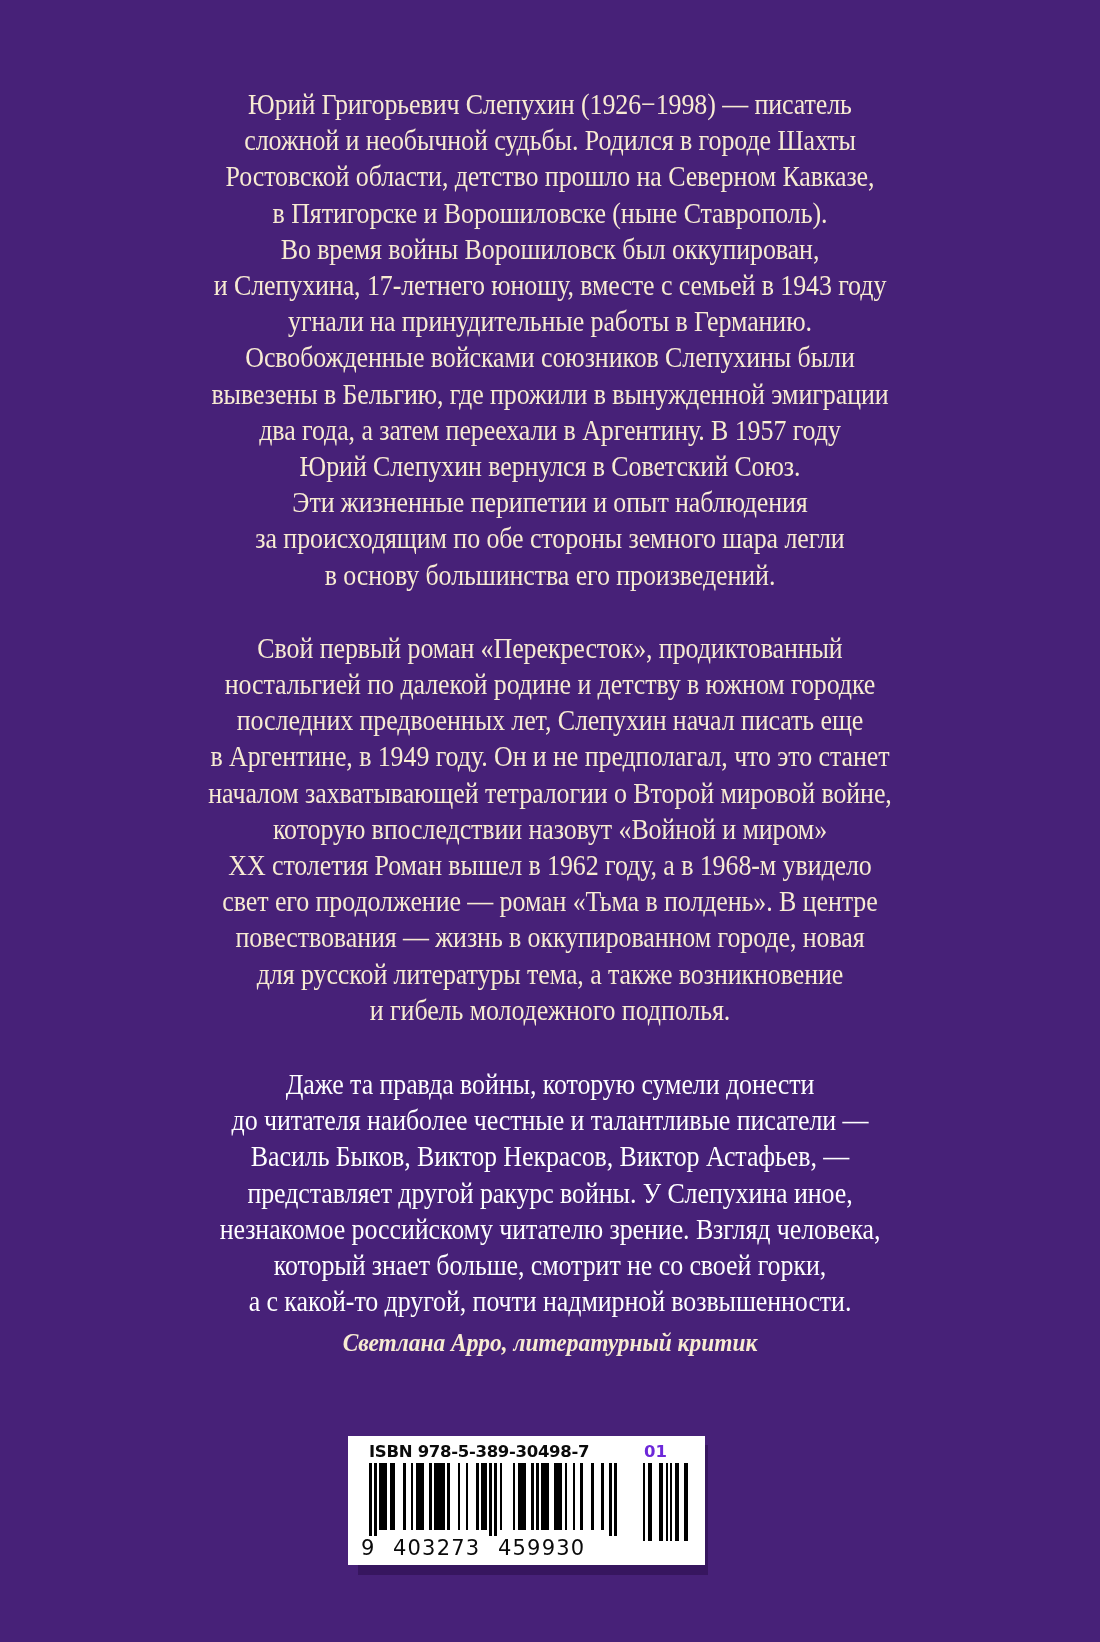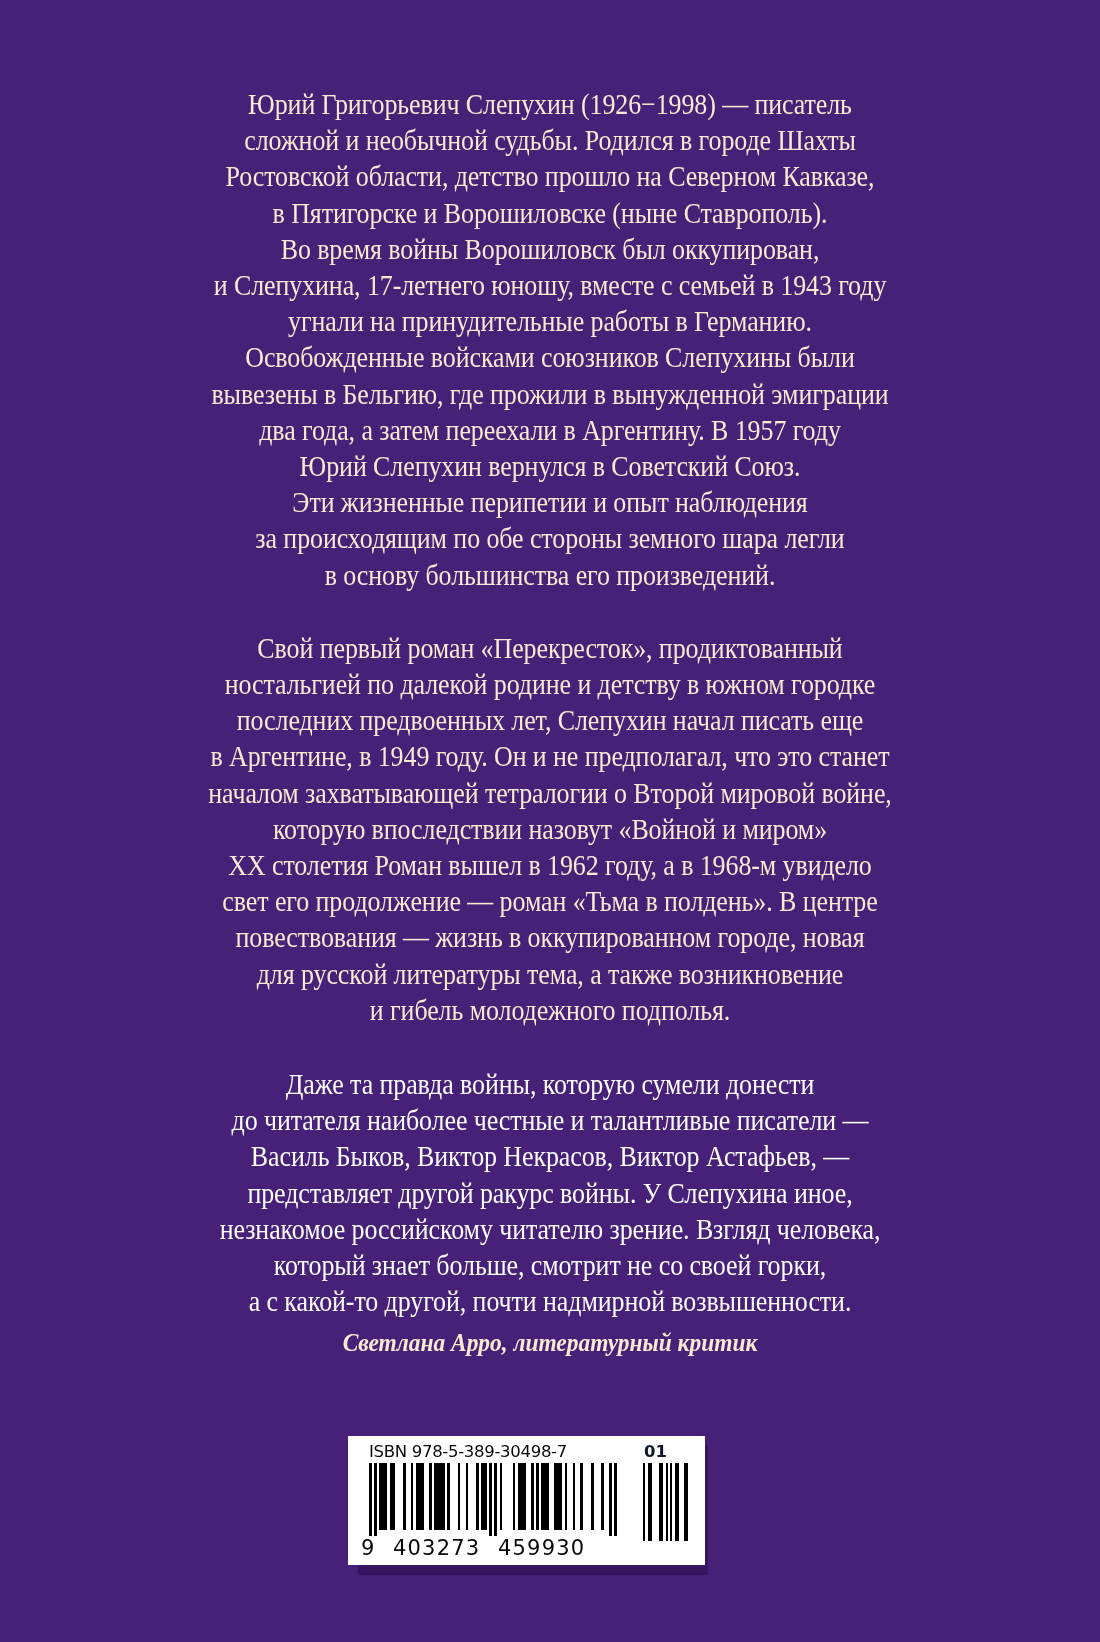--- a/index.html
+++ b/index.html
@@ -78,34 +78,34 @@
     left: 21px;
     top: 6px;
     width: 320px;
     font-family: "DejaVu Sans", "Liberation Sans", sans-serif;
     font-size: 16.5px;
     letter-spacing: -0.3px;
     color: #0a0a0a;
     white-space: nowrap;
   }
   #isbn-prefix {
-    font-weight: normal;
+    font-weight: bold;
   }
   #isbn-number {
-    font-weight: normal;
+    font-weight: bold;
     margin-top: 40px;
   }
   #addon-label {
     position: absolute;
     left: 296px;
     top: 6px;
     font-family: "DejaVu Sans", "Liberation Sans", sans-serif;
     font-size: 16.5px;
     font-weight: bold;
-    color: #0f172a;
+    color: #6d28d9;
   }
   #ean-bars {
     position: absolute;
     left: 21px;
     top: 27px;
     width: 248px;
     height: 78px;
   }
   #addon-bars {
     position: absolute;

